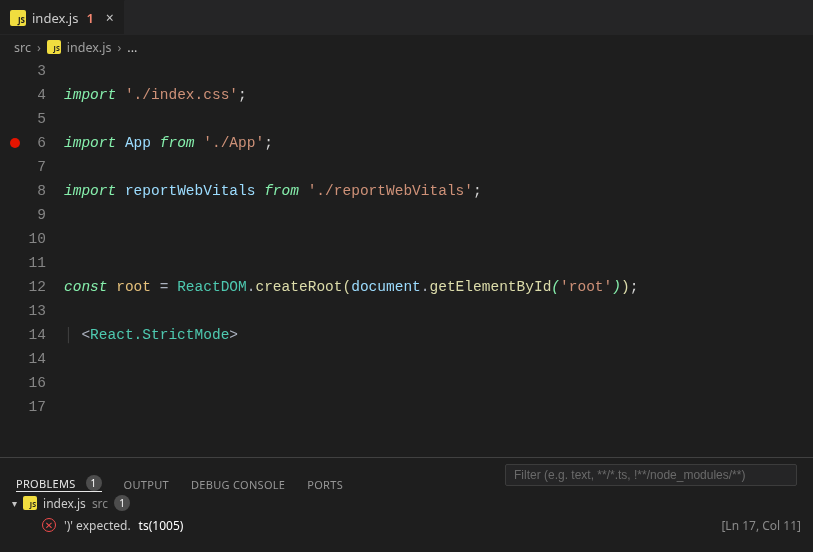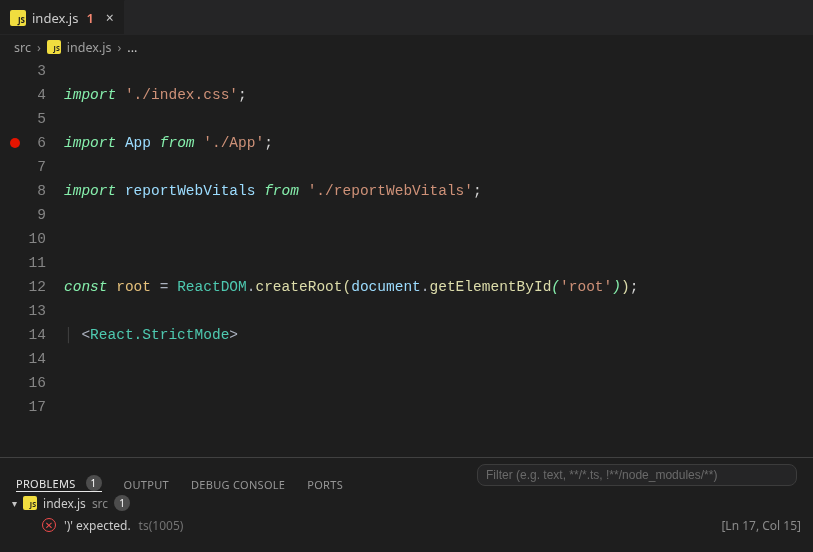--- a/index.html
+++ b/index.html
@@ -133,22 +133,22 @@
     justify-content: center;
     padding: 0 5px;
   }
   .filter {
     margin-left: auto;
     background: #252526;
     border: 1px solid #3c3c3c;
     color: #0ea5e9;
     font-size: 12px;
     padding: 3px 8px;
-    width: 320px;
-    border-radius: 8px;
+    width: 292px;
+    border-radius: 2px;
   }
   .filter::placeholder { color: #6a6a6a; }
   .problems-body { padding: 0 12px; }
   .prob-file {
     display: flex;
     align-items: center;
     gap: 6px;
     height: 22px;
     cursor: pointer;
   }
@@ -166,21 +166,21 @@
     width: 14px; height: 14px;
     border: 1.2px solid #f14c4c;
     border-radius: 50%;
     display: inline-flex;
     align-items: center;
     justify-content: center;
     color: #f14c4c;
     font-size: 10px;
     line-height: 1;
   }
-  .prob-item .code { color: #737373; font-family: inherit; white-space: normal; }
+  .prob-item .code { color: #ffffff; font-family: inherit; white-space: normal; }
   .prob-item .loc  { color: #8a8a8a; }
 </style>
 </head>
 <body>
 
 <div class="tabbar">
   <div class="tab active">
     <span class="js-icon">JS</span>
     <span>index.js</span>
     <span class="dirty">1</span>
@@ -248,16 +248,16 @@
       <span class="twist">▾</span>
       <span class="js-icon" style="width:14px;height:14px;font-size:7px">JS</span>
       <span>index.js</span>
       <span class="path">src</span>
       <span class="badge">1</span>
     </div>
     <div class="prob-item">
       <span class="err-ico">✕</span>
       <span>')' expected.</span>
       <span class="code">ts(1005)</span>
-      <span class="loc">[Ln 17, Col 15]</span>
+      <span class="loc">[Ln 17, Col 11]</span>
     </div>
   </div>
 </div>
 
 </body></html>

